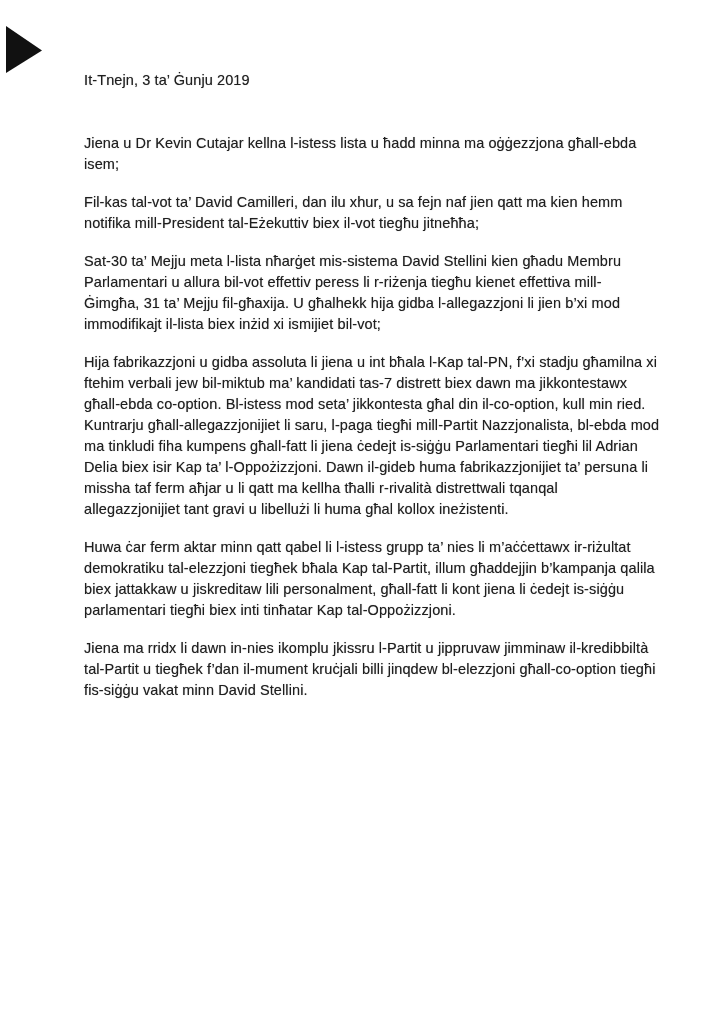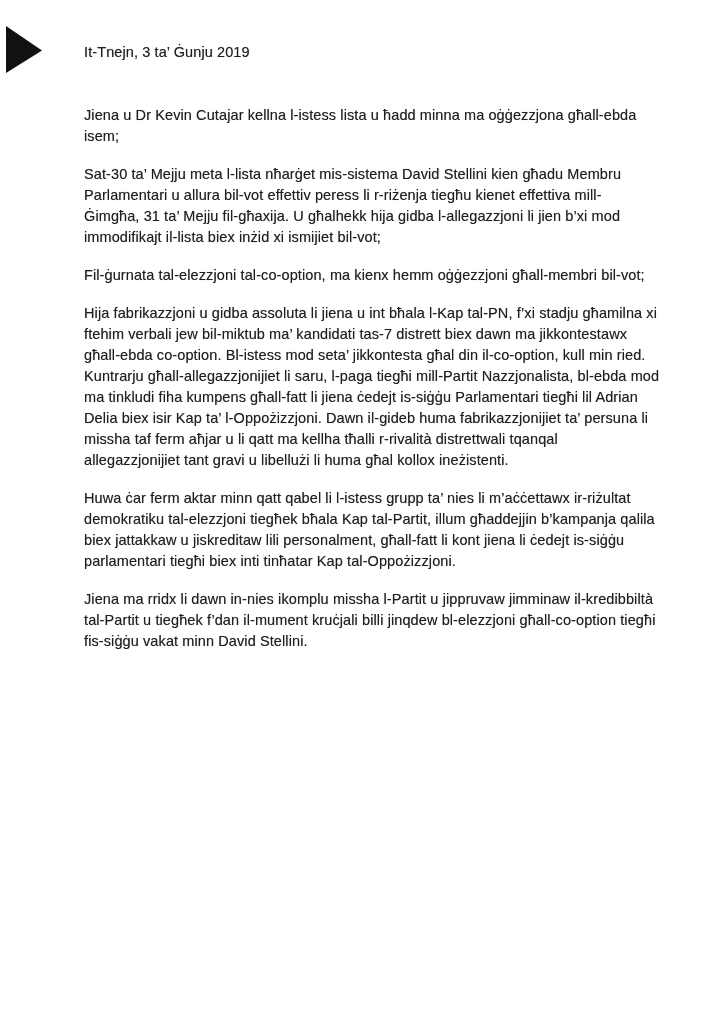--- a/index.html
+++ b/index.html
@@ -12,21 +12,21 @@
     width: 724px;
     height: 1024px;
     background: #ffffff;
     overflow: hidden;
     font-family: "Liberation Sans", sans-serif;
     font-size: 14.5px;
     line-height: 21px;
     color: #1f1f1f;
   }
   .content {
-    padding: 42px 58px 0 84px;
+    padding: 70px 58px 0 84px;
   }
   .content p {
     margin: 0 0 17px 0;
     white-space: pre-line;
     letter-spacing: 0.1px;
     text-shadow: 0 0 0.7px rgba(40, 40, 40, 0.55);
   }
   .content p.date-line {
     margin-bottom: 42px;
   }
@@ -42,34 +42,35 @@
 </style>
 </head>
 <body>
 
 <div class="page">
   <div class="corner-artifact"></div>
   <div class="content">
     <p class="date-line">It-Tnejn, 3 ta’ Ġunju 2019</p>
     <p>Jiena u Dr Kevin Cutajar kellna l-istess lista u ħadd minna ma oġġezzjona għall-ebda
 isem;</p>
+    <p>Fil-kas tal-vot ta’ David Camilleri, dan ilu xhur, u sa fejn naf jien qatt ma kien hemm
+notifika mill-President tal-Eżekuttiv biex il-vot tiegħu jitneħħa;</p>
     <p>Sat-30 ta’ Mejju meta l-lista nħarġet mis-sistema David Stellini kien għadu Membru
 Parlamentari u allura bil-vot effettiv peress li r-riżenja tiegħu kienet effettiva mill-
 Ġimgħa, 31 ta’ Mejju fil-għaxija. U għalhekk hija gidba l-allegazzjoni li jien b’xi mod
 immodifikajt il-lista biex inżid xi ismijiet bil-vot;</p>
-    <p>Fil-ġurnata tal-elezzjoni tal-co-option, ma kienx hemm oġġezzjoni għall-membri bil-vot;</p>
     <p>Hija fabrikazzjoni u gidba assoluta li jiena u int bħala l-Kap tal-PN, f’xi stadju għamilna xi
 ftehim verbali jew bil-miktub ma’ kandidati tas-7 distrett biex dawn ma jikkontestawx
 għall-ebda co-option. Bl-istess mod seta’ jikkontesta għal din il-co-option, kull min ried.
 Kuntrarju għall-allegazzjonijiet li saru, l-paga tiegħi mill-Partit Nazzjonalista, bl-ebda mod
 ma tinkludi fiha kumpens għall-fatt li jiena ċedejt is-siġġu Parlamentari tiegħi lil Adrian
 Delia biex isir Kap ta’ l-Oppożizzjoni. Dawn il-gideb huma fabrikazzjonijiet ta’ persuna li
 missha taf ferm aħjar u li qatt ma kellha tħalli r-rivalità distrettwali tqanqal
 allegazzjonijiet tant gravi u libellużi li huma għal kollox ineżistenti.</p>
     <p>Huwa ċar ferm aktar minn qatt qabel li l-istess grupp ta’ nies li m’aċċettawx ir-riżultat
 demokratiku tal-elezzjoni tiegħek bħala Kap tal-Partit, illum għaddejjin b’kampanja qalila
 biex jattakkaw u jiskreditaw lili personalment, għall-fatt li kont jiena li ċedejt is-siġġu
 parlamentari tiegħi biex inti tinħatar Kap tal-Oppożizzjoni.</p>
-    <p>Jiena ma rridx li dawn in-nies ikomplu missha l-Partit u jippruvaw jimminaw il-kredibbiltà
+    <p>Jiena ma rridx li dawn in-nies ikomplu jkissru l-Partit u jippruvaw jimminaw il-kredibbiltà
 tal-Partit u tiegħek f’dan il-mument kruċjali billi jinqdew bl-elezzjoni għall-co-option tiegħi
 fis-siġġu vakat minn David Stellini.</p>
   </div>
 </div>
 
 </body></html>

